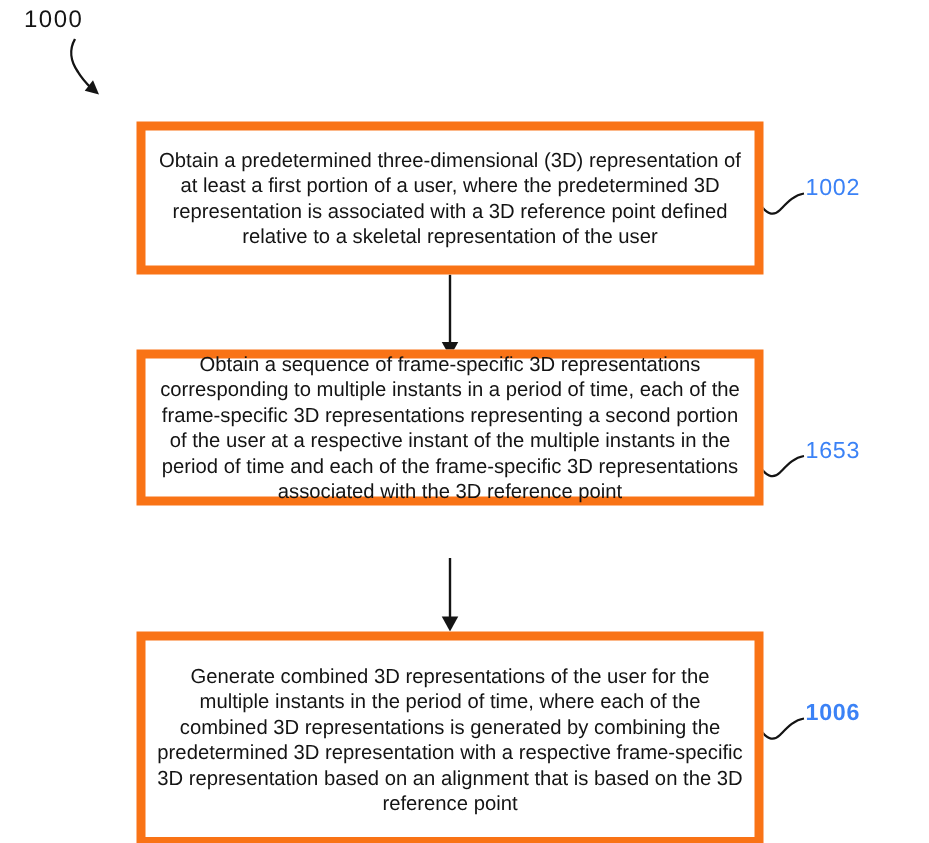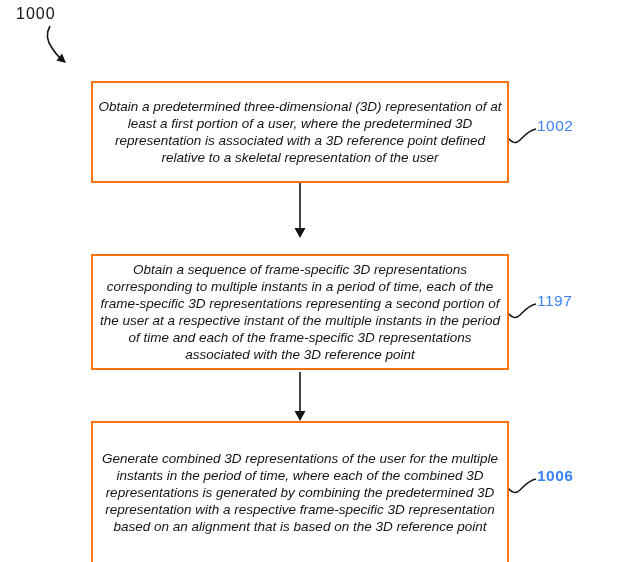--- a/index.html
+++ b/index.html
@@ -15,31 +15,30 @@
   .overlay{
     position:absolute;left:0;top:0;width:619px;height:562px;
     pointer-events:none;
   }
   .fig-label{
     position:absolute;left:16px;top:5px;
     font-size:16px;letter-spacing:1px;color:#141414;
   }
   .step-box{
     position:absolute;left:91px;width:418px;
-    border:2px solid #f97316;
+    border:6px solid #f97316;
     box-sizing:border-box;
     display:flex;align-items:center;justify-content:center;
     text-align:center;
     font-size:13.5px;line-height:17px;
     padding:2px 5px;
     background:#ffffff;
-    font-style:italic;
   }
   .box1{top:81px;height:102px;}
-  .box2{top:254px;height:116px;}
+  .box2{top:233px;height:104px;}
   .box3{top:421px;height:143px;}
   .ref-label{
     position:absolute;
     font-size:15.5px;letter-spacing:0.5px;color:#3b82f6;
   }
   .ref1{left:537px;top:117px;}
   .ref2{left:537px;top:292px;}
   .ref3{left:537px;top:467px;font-weight:bold;}
 </style>
 </head>
@@ -77,16 +76,16 @@
 
   <div class="step-box box2">
     <span>Obtain a sequence of frame-specific 3D representations corresponding to multiple instants in a period of time, each of the frame-specific 3D representations representing a second portion of the user at a respective instant of the multiple instants in the period of time and each of the frame-specific 3D representations associated with the 3D reference point</span>
   </div>
 
   <div class="step-box box3">
     <span>Generate combined 3D representations of the user for the multiple instants in the period of time, where each of the combined 3D representations is generated by combining the predetermined 3D representation with a respective frame-specific 3D representation based on an alignment that is based on the 3D reference point</span>
   </div>
 
   <div class="ref-label ref1">1002</div>
-  <div class="ref-label ref2">1197</div>
+  <div class="ref-label ref2">1653</div>
   <div class="ref-label ref3">1006</div>
 
 </div>
 
 </body></html>

